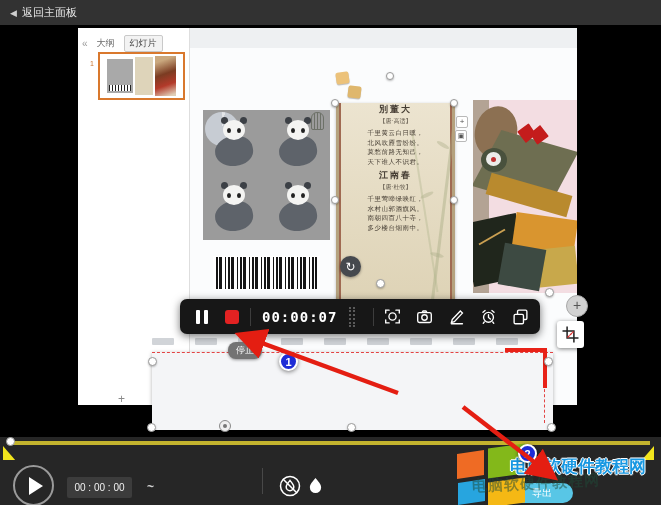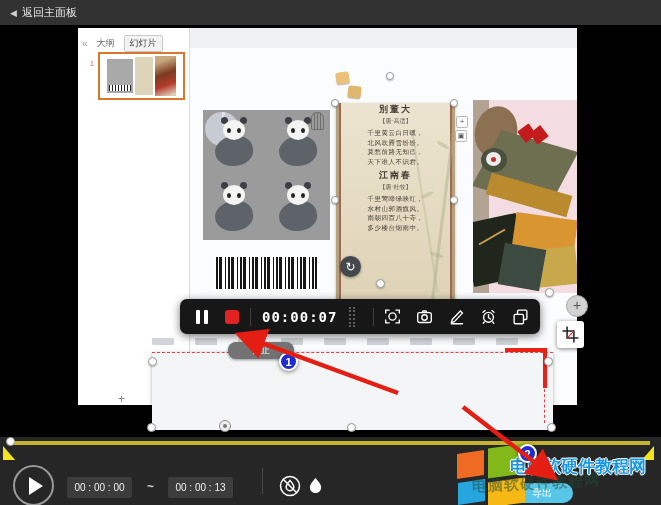--- a/index.html
+++ b/index.html
@@ -119,21 +119,21 @@
   .pause-btn { display:flex; gap:4px; margin-left:6px; cursor:pointer; }
   .pause-btn i { width:4px; height:14px; background:#fff; border-radius:1px; }
   .stop-btn { width:14px; height:14px; background:#e32222; border-radius:3px; margin-left:17px; cursor:pointer; }
   .tb-div { width:1px; height:18px; background:#3d3d3d; margin:0 11px; }
   .timer { color:#fff; font-family:"DejaVu Sans Mono", monospace; font-weight:bold; font-size:14px; letter-spacing:1px; }
   .grip { width:6px; height:20px; border-left:2px dotted #5a5a5a; border-right:2px dotted #5a5a5a; margin:0 12px; }
   .tb-icons { display:flex; align-items:center; gap:15px; margin-left:4px; }
   .tb-icons svg { display:block; cursor:pointer; }
 
   .tooltip-stop { position:absolute; left:228px; top:342px; background:#737373; color:#fff; font-size:9px;
-                  padding:2px 24px; border-radius:8px; box-shadow:0 1px 3px rgba(0,0,0,.4); }
+                  padding:2px 8px; border-radius:8px; box-shadow:0 1px 3px rgba(0,0,0,.4); }
 
   .badge { position:absolute; width:19px; height:19px; border-radius:50%; background:#1e2cd6; border:2px solid #fff;
            color:#fff; font-weight:bold; font-size:11px; display:flex; align-items:center; justify-content:center;
            box-shadow:0 1px 4px rgba(0,0,0,.5); }
 
   .plus-float { position:absolute; left:566px; top:295px; width:22px; height:22px; border-radius:50%;
                 background:#d2d2d2; border:1px solid #a8a8a8; color:#555; font-size:14px; line-height:19px; text-align:center; }
   .crop-float { position:absolute; left:557px; top:321px; width:27px; height:27px; background:#fff; border-radius:3px;
                 box-shadow:0 1px 4px rgba(0,0,0,.5); display:flex; align-items:center; justify-content:center; }
 
@@ -387,21 +387,20 @@
     <div class="tl-tri left"></div>
     <div class="tl-tri right"></div>
   </div>
 
   <div class="bottombar"></div>
   <div class="play-btn">
       <i></i>
     </div>
   <div class="time-box" style="left:67px;">00 : 00 : 00</div>
   <div class="tilde">~</div>
-  <div class="time-box" style="left:168px;">00 : 00 : 13</div>
   <div class="bb-div"></div>
 
   <div class="bb-icon" style="left:278px; top:474px;">
     <svg width="24" height="24" viewBox="0 0 24 24">
       <g fill="none" stroke="#fff" stroke-width="1.5">
         <circle cx="12" cy="12" r="9.5"></circle>
         <path d="M12 6.5c2.4 2.9 3.8 4.5 3.8 6.4a3.8 3.8 0 1 1-7.6 0c0-1.9 1.4-3.5 3.8-6.4z"></path>
         <path d="M5 5l14 14"></path>
       </g>
     </svg>

